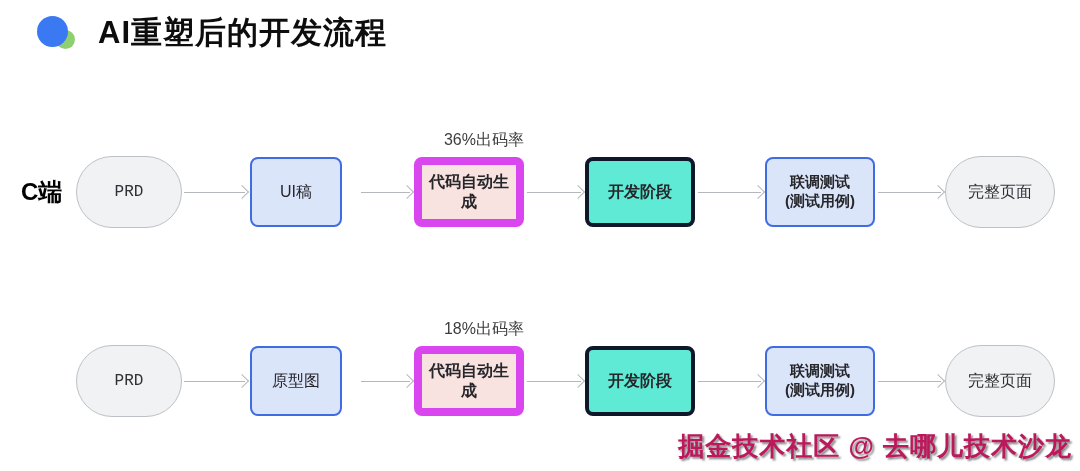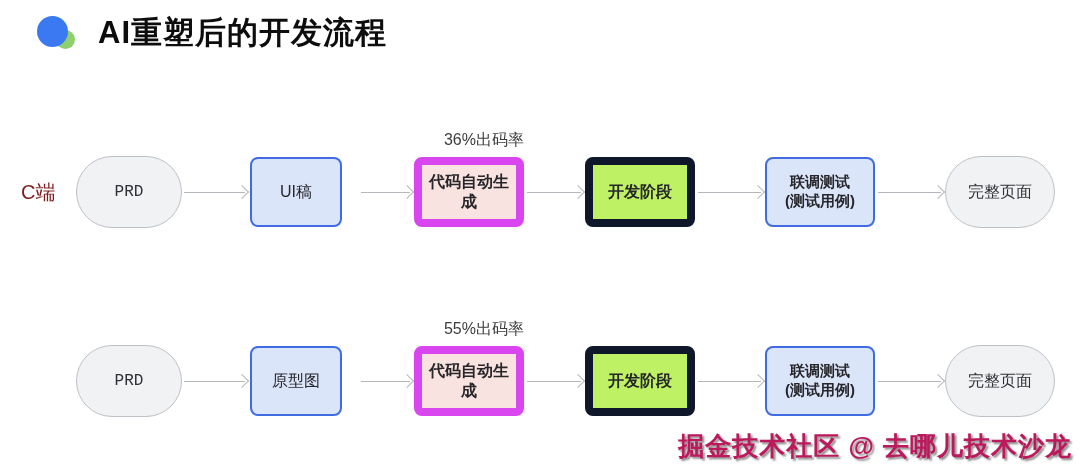--- a/index.html
+++ b/index.html
@@ -29,37 +29,37 @@
   }
 
   
   .flow-row { position:absolute; left:0; width:1080px; height:70px; }
   .row-c { top:157px; }
   .row-b { top:346px; }
 
   .row-label {
     position:absolute; left:21px; top:0; height:70px;
     display:flex; align-items:center;
-    font-size:20px; font-weight:400; color:#7f1d1d;
+    font-size:24px; font-weight:700; color:#000000;
   }
 
   .node {
     position:absolute; top:0; height:70px;
     display:flex; flex-direction:column; align-items:center; justify-content:center;
     text-align:center; font-size:16px; color:#26262b; line-height:1.25;
   }
   .stadium {
     top:-1px; height:72px;
     background:#f1f2f4; border:1.6px solid #bdc0c5; border-radius:36px;
     color:#303036;
   }
   .box { border-radius:8px; }
   .box-blue   { background:#dbe5f9; border:2px solid #3f6ce2; }
   .box-red    { background:#f9e3e1; border:8px solid #d946ef; font-weight:bold; }
-  .box-purple { background:#bef264; border:8px solid #0f172a; font-weight:bold; }
+  .box-purple { background:#5eead4; border:4px solid #0f172a; font-weight:bold; }
   .bold { font-weight:bold; }
   .small-lines { font-size:15px; }
 
   .n-prd     { left:76px;  width:106px;font-family:Liberation Mono, monospace; }
   .n-input   { left:250px; width:92px; }
   .n-codegen { left:414px; width:110px; }
   .n-dev     { left:585px; width:110px; }
   .n-test    { left:765px; width:110px; }
   .n-output  { left:945px; width:110px; }
 
@@ -121,21 +121,21 @@
     <div class="arrow a4"></div>
     <div class="node box box-blue bold small-lines n-test">
       <span>联调测试</span>
       <span>(测试用例)</span>
     </div>
     <div class="arrow a5"></div>
     <div class="node stadium n-output">完整页面</div>
   </div>
 
   <div class="flow-row row-b">
-    <div class="annotation">55%出码率</div>
+    <div class="annotation">18%出码率</div>
 
     <div class="node stadium n-prd">PRD</div>
     <div class="arrow a1"></div>
     <div class="node box box-blue n-input">原型图</div>
     <div class="arrow a2"></div>
     <div class="node box box-red n-codegen">代码自动生成</div>
     <div class="arrow a3"></div>
     <div class="node box box-purple n-dev">开发阶段</div>
     <div class="arrow a4"></div>
     <div class="node box box-blue bold small-lines n-test">

